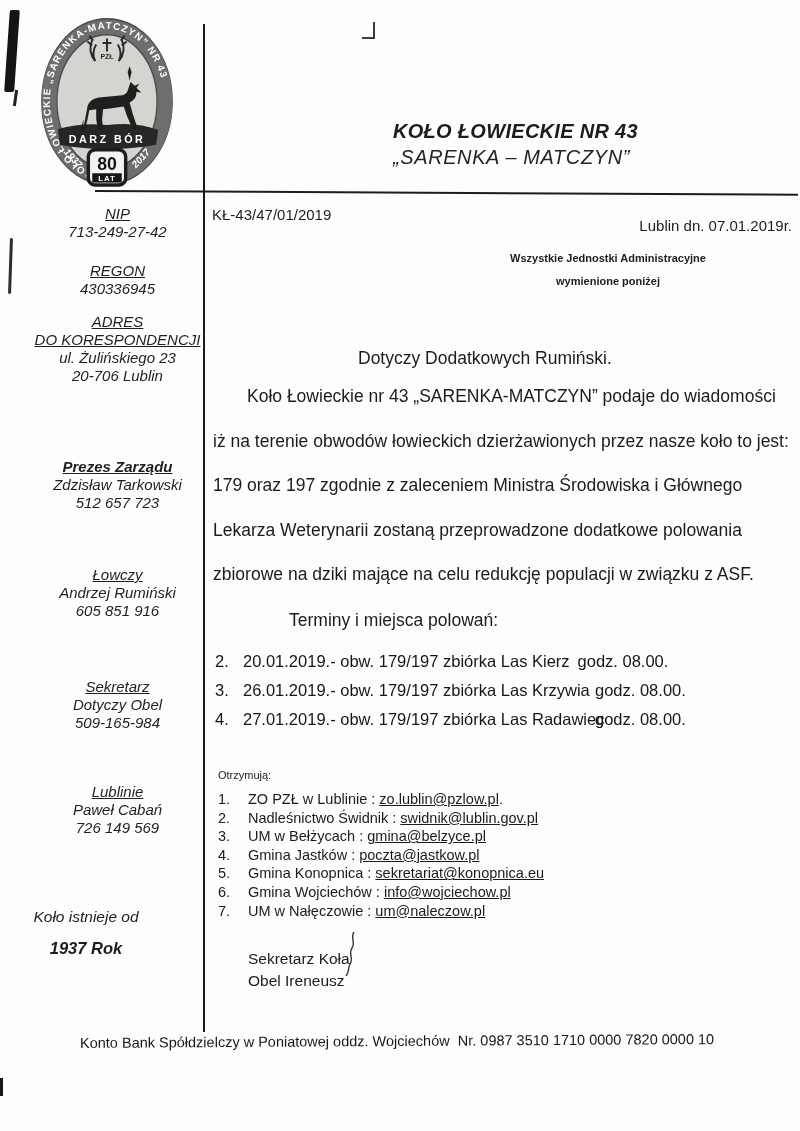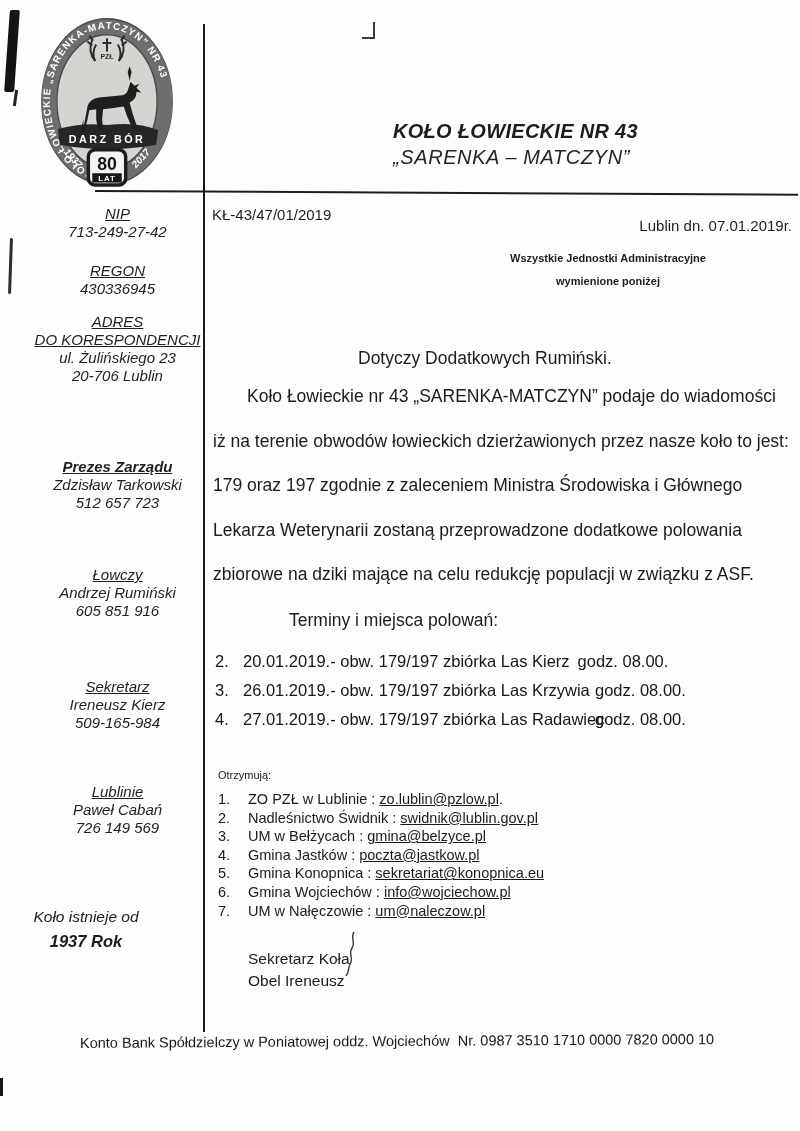--- a/index.html
+++ b/index.html
@@ -36,21 +36,21 @@
   .sb-section:nth-child(3){top:313px;}
   .sb-section:nth-child(4){top:458px;}
   .sb-section:nth-child(5){top:566px;}
   .sb-section:nth-child(6){top:678px;}
   .sb-section:nth-child(7){top:783px;}
   .sb-heading{text-decoration:underline;}
   .sb-section:nth-child(4) .sb-heading{font-weight:700;}
   .sb-line{margin-top:0;}
   .sb-footer{position:absolute;left:0;top:908px;width:172px;text-align:center;font-style:italic;color:#1d1d1d;}
   .sb-footer-l1{font-size:15.5px;}
-  .sb-footer-l2{font-size:16.5px;font-weight:700;margin-top:6px;}
+  .sb-footer-l2{font-size:16.5px;font-weight:700;margin-top:13px;}
 
   
   .ref{position:absolute;left:212px;top:206px;font-size:15px;color:#1e1e1e;}
   .place-date{position:absolute;left:600px;top:217px;width:192px;text-align:right;font-size:15px;color:#1e1e1e;}
   .addressee{position:absolute;left:462px;top:247px;width:292px;text-align:center;font-size:11px;line-height:23px;color:#1d1d1d;font-weight:bold;}
 
   
   .subject{position:absolute;left:358px;top:348px;font-size:17.5px;color:#1c1c1c;}
   .body-lines{position:absolute;left:213px;top:386px;width:590px;font-size:17.5px;color:#1b1b1b;}
   .bline{height:44.5px;}
@@ -167,21 +167,21 @@
         <div class="sb-heading">
           <div class="sb-hline">Łowczy</div>
         </div>
         <div class="sb-line">Andrzej Rumiński</div>
         <div class="sb-line">605 851 916</div>
       </div>
       <div class="sb-section">
         <div class="sb-heading">
           <div class="sb-hline">Sekretarz</div>
         </div>
-        <div class="sb-line">Ireneusz Kierz</div>
+        <div class="sb-line">Dotyczy Obel</div>
         <div class="sb-line">509-165-984</div>
       </div>
       <div class="sb-section">
         <div class="sb-heading">
           <div class="sb-hline">Lublinie</div>
         </div>
         <div class="sb-line">Paweł Cabań</div>
         <div class="sb-line">726 149 569</div>
       </div>
     </div>

